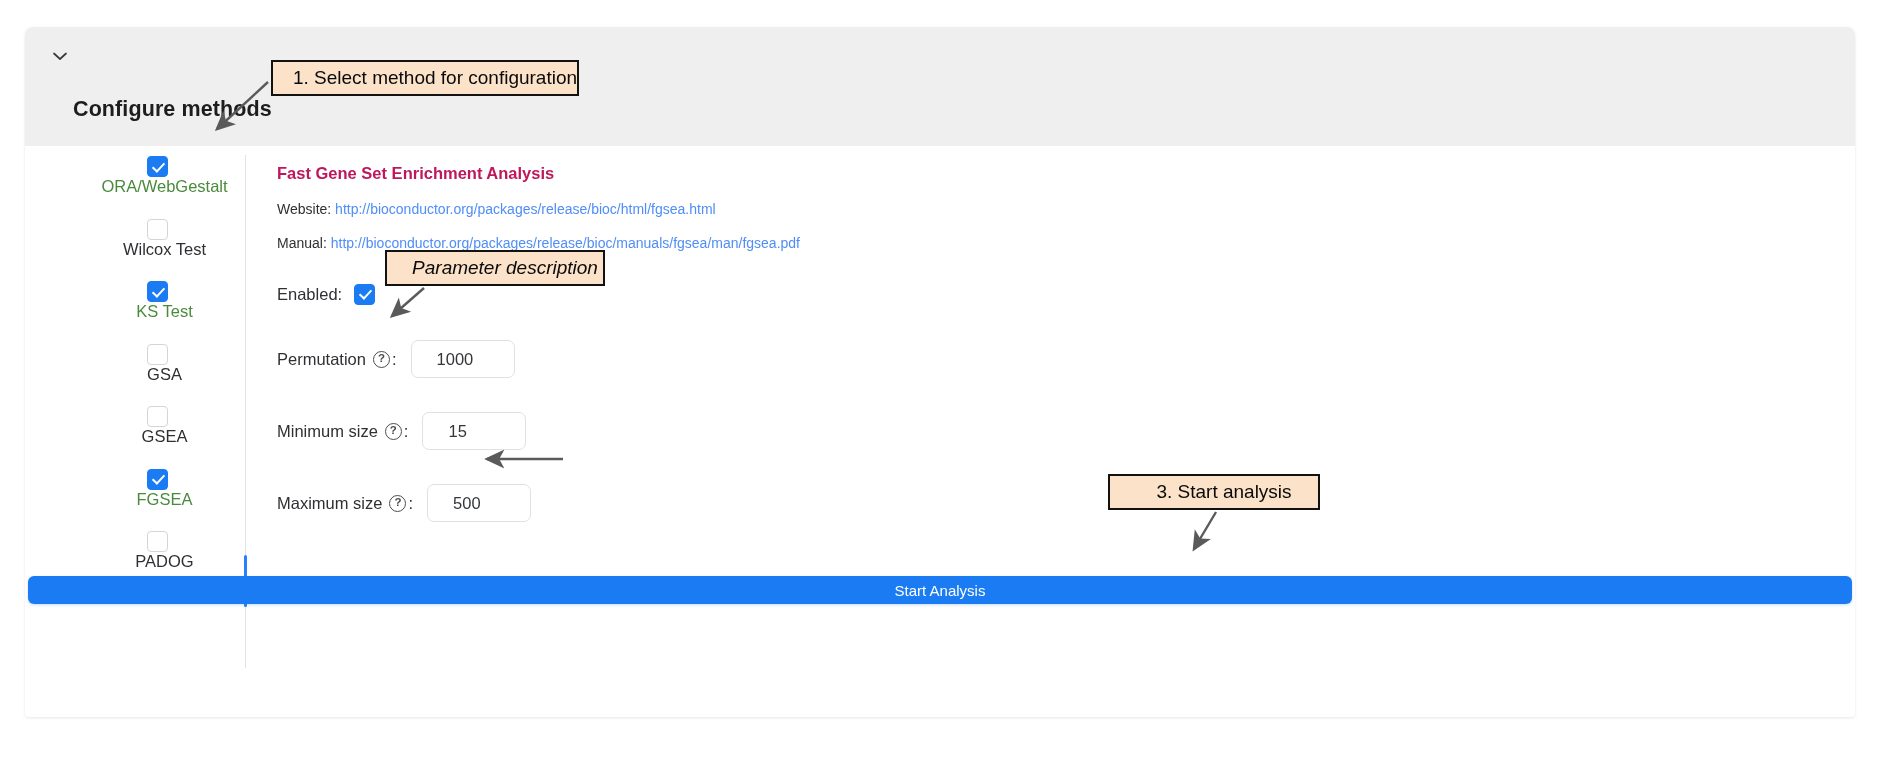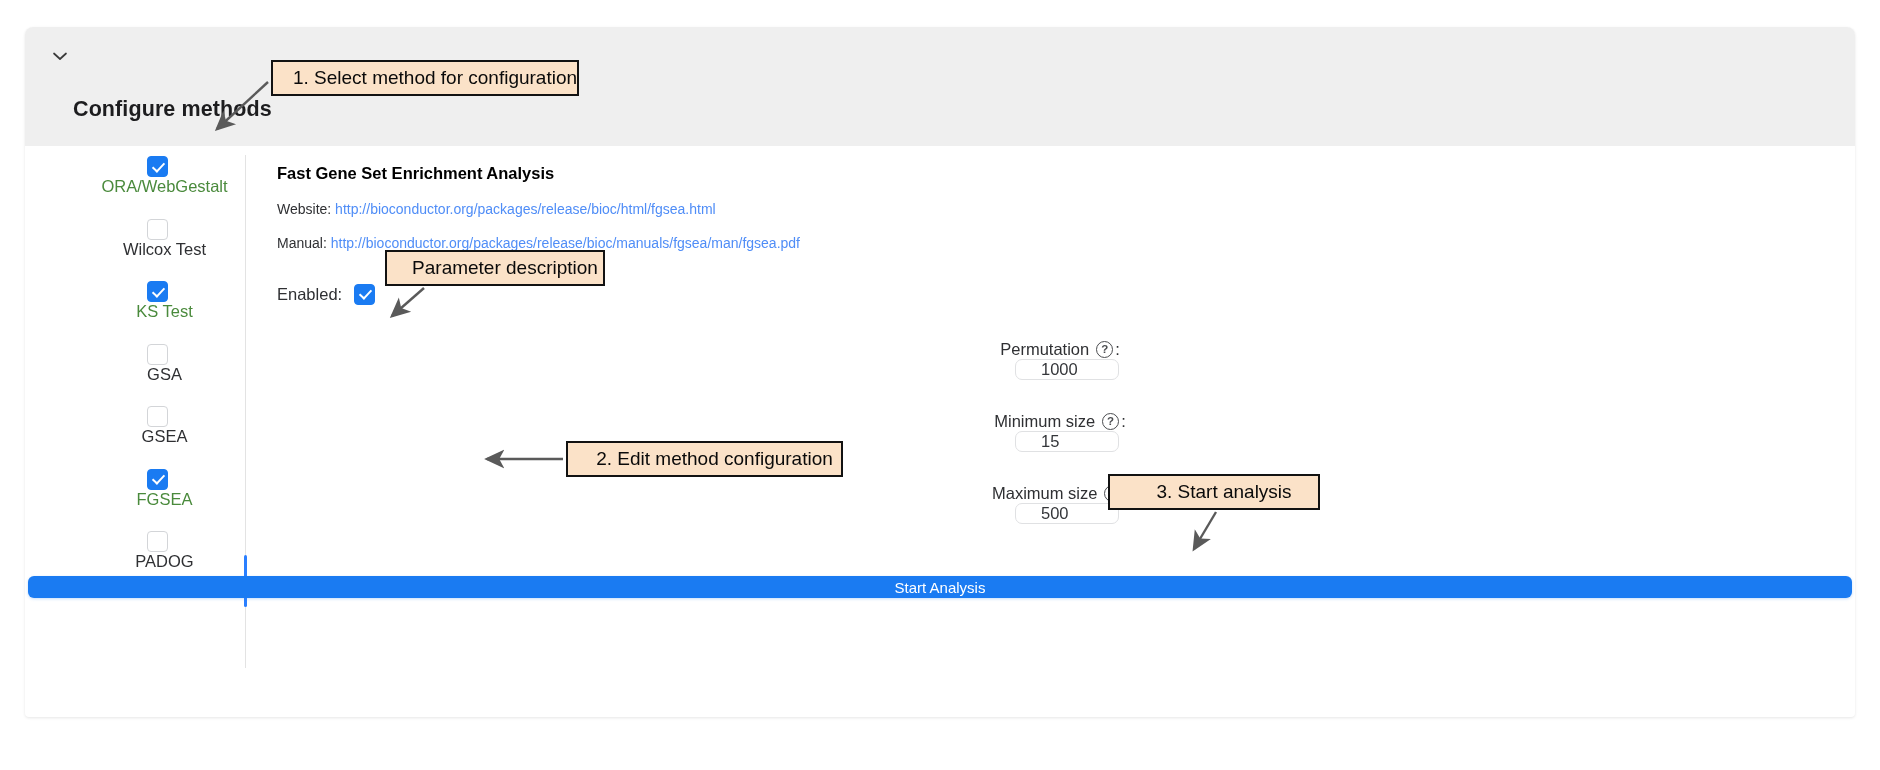--- a/index.html
+++ b/index.html
@@ -144,21 +144,21 @@
   
   .detail {
     position: absolute;
     left: 252px;
     top: 0px;
     right: 12px;
   }
   .detail-title {
     font-size: 16.5px;
     font-weight: bold;
-    color: #000000;
+    color: #be185d;
     margin-top: 18px;
     white-space: nowrap;
   }
   .detail-row {
     margin-top: 18px;
     font-size: 14px;
     color: #2f3033;
     white-space: nowrap;
   }
   .detail-row a, .link {
@@ -180,21 +180,20 @@
     margin-right: 12px;
     white-space: nowrap;
   }
 
   
   .param-row {
     display: flex;
     align-items: center;
     margin-top: 34px;
     height: 38px;
-    flex-direction: column;
   }
   .param-label {
     font-size: 16.5px;
     color: #2f3033;
     white-space: nowrap;
     display: flex;
     align-items: center;
   }
   .help-icon {
     display: inline-flex;
@@ -224,21 +223,21 @@
     padding: 0 25px;
     outline: none;
   }
 
   
   .start-btn {
     position: absolute;
     left: 3px;
     top: 549px;
     width: 1824px;
-    height: 22px;
+    height: 28px;
     background: #1a7bf2;
     border: none;
     border-radius: 6px;
     color: #ffffff;
     font-family: "Liberation Sans", sans-serif;
     font-size: 15px;
     cursor: pointer;
     box-shadow: 0 1px 3px rgba(26,123,242,0.25);
   }
 
@@ -256,21 +255,21 @@
     color: #0a0a0a;
     font-size: 19px;
     display: flex;
     align-items: center;
     justify-content: center;
     white-space: nowrap;
     pointer-events: auto;
     padding-left: 20px;
   }
   #callout-1 { left: 271px; top: 60px;   width: 308px; height: 36px; }
-  #callout-2 { left: 385px; top: 250px;  width: 220px; height: 36px; }
+  #callout-2 { left: 385px; top: 250px;  width: 220px; height: 36px; font-style: italic; }
   #callout-3 { left: 566px; top: 441px;  width: 277px; height: 36px; }
   #callout-4 { left: 1108px; top: 474px; width: 212px; height: 36px; }
 
   .anno-svg {
     position: absolute;
     left: 0; top: 0;
     width: 1880px;
     height: 770px;
   }
 </style>
@@ -401,18 +400,17 @@
 
       <line x1="424" y1="288" x2="392" y2="316" stroke="#5a5a5a" stroke-width="2.4" marker-end="url(#ah)"></line>
 
       <line x1="563" y1="459" x2="487" y2="459" stroke="#5a5a5a" stroke-width="2.4" marker-end="url(#ah)"></line>
 
       <line x1="1216" y1="512" x2="1194" y2="549" stroke="#5a5a5a" stroke-width="2.4" marker-end="url(#ah)"></line>
     </svg>
 
     <div class="callout" id="callout-1">1. Select method for configuration</div>
     <div class="callout" id="callout-2">Parameter description</div>
-    <div class="callout" id="callout-3">2. Edit method configuration</div>
     <div class="callout" id="callout-4">3. Start analysis</div>
 
   </div>
 
 </div>
 
 </body></html>

